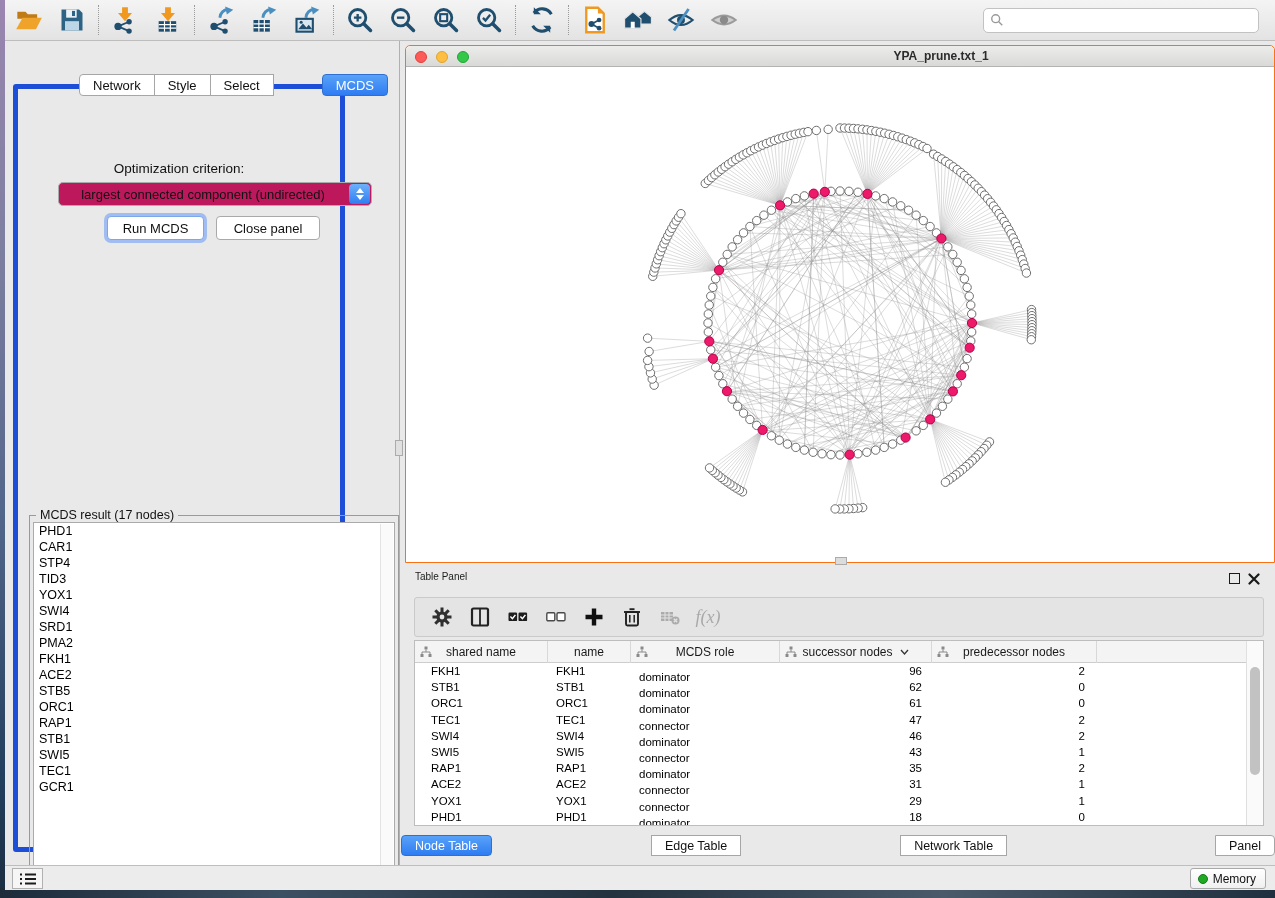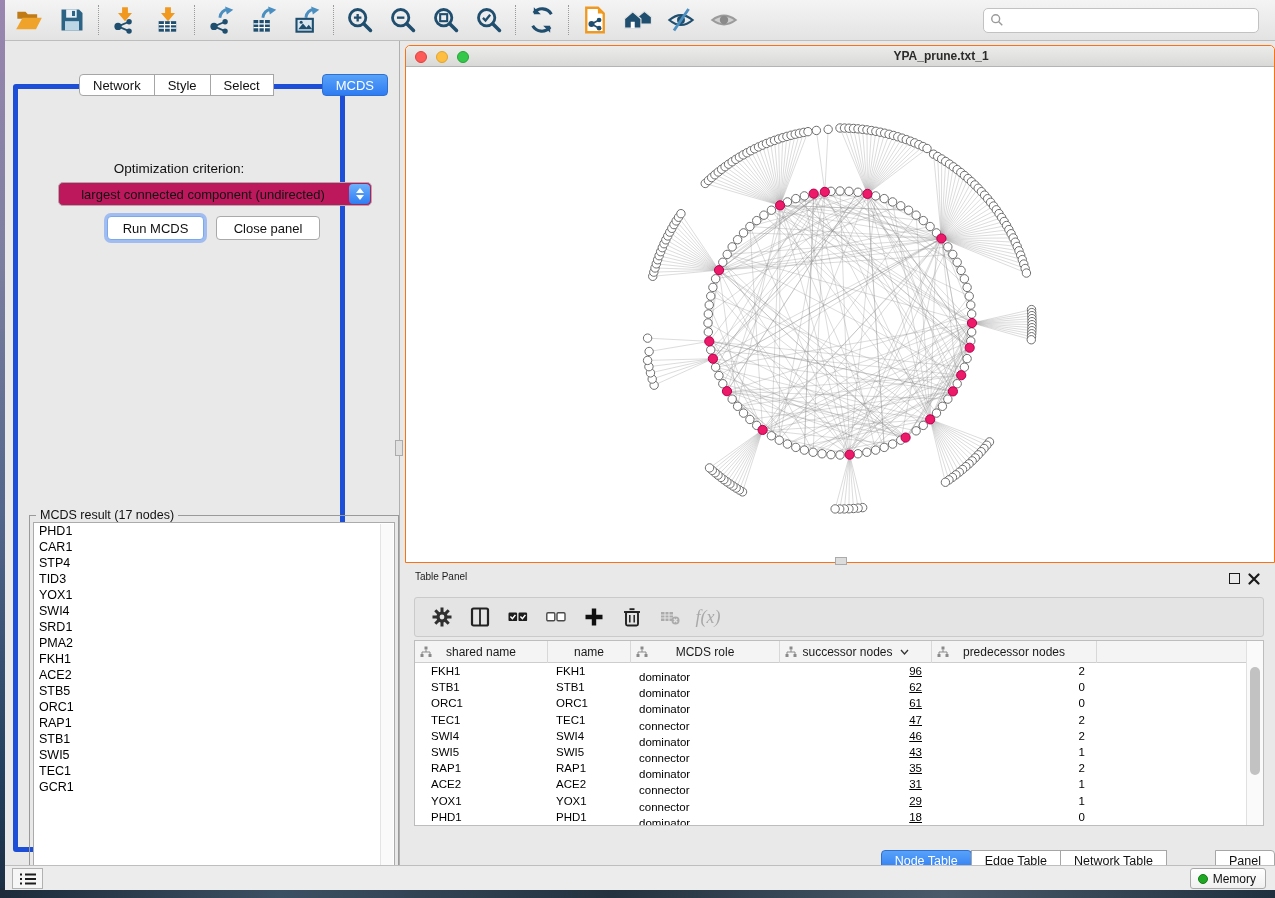--- a/index.html
+++ b/index.html
@@ -121,26 +121,26 @@
   .th { position:relative; height:22px; border-right:1px solid #d8d8d8;
     display:flex; align-items:center; justify-content:center; font-size:12px; color:#1a1a1a;
     cursor:pointer; }
   .th .tree-ic { position:absolute; left:5px; top:5px; }
   .th .sort-ic { margin-left:7px; }
   .th.filler { flex:1; border-right:none; cursor:default; }
   #tbl-body { position:absolute; left:0; top:22px; right:17px; bottom:0; overflow:hidden; }
   .tr { display:flex; height:16.2px; align-items:center; cursor:default; }
   .td { font-size:11.5px; color:#000; white-space:nowrap; overflow:hidden; }
   .td.c0 { padding-left:16px; } .td.c1 { padding-left:8px; } .td.c2 { padding-left:8px;margin-top:12px; }
-  .td.num { text-align:right; } .td.c3 { padding-right:10px;text-decoration:underline; } .td.c4 { padding-right:12px; }
+  .td.num { text-align:right; } .td.c3 { padding-right:10px; } .td.c4 { padding-right:12px; }
   #tbl-scroll { position:absolute; right:0; top:0; bottom:0; width:17px;
     background:#fafafa; border-left:1px solid #e0e0e0; }
   #tbl-thumb { position:absolute; left:3px; right:3px; top:26px; height:108px;
     background:#c2c2c2; border-radius:6px; }
-  #tp-tabs { position:absolute; left:0; right:0; top:285px; display:flex; justify-content:flex-end; }
+  #tp-tabs { position:absolute; left:0; right:0; top:270px; display:flex; justify-content:space-between; }
   #tp-tabs .seg-tab { font-size:12.5px; height:21px; }
 
   
   #status-bar { position:absolute; left:0; right:0; bottom:0; height:25px;
     background:#ececec; border-top:1px solid #bebebe; }
   #status-menu-btn { position:absolute; left:7px; top:2px; width:31px; height:21px;
     background:#f6f6f6; border:1px solid #b1b1b1; cursor:pointer;
     display:flex; align-items:center; justify-content:center; }
   #memory-btn { position:absolute; right:9px; top:2px; height:21px; padding:0 9px 0 7px;
     background:linear-gradient(#ffffff,#f0f0f0); border:1px solid #a9a9a9; border-radius:3px;

